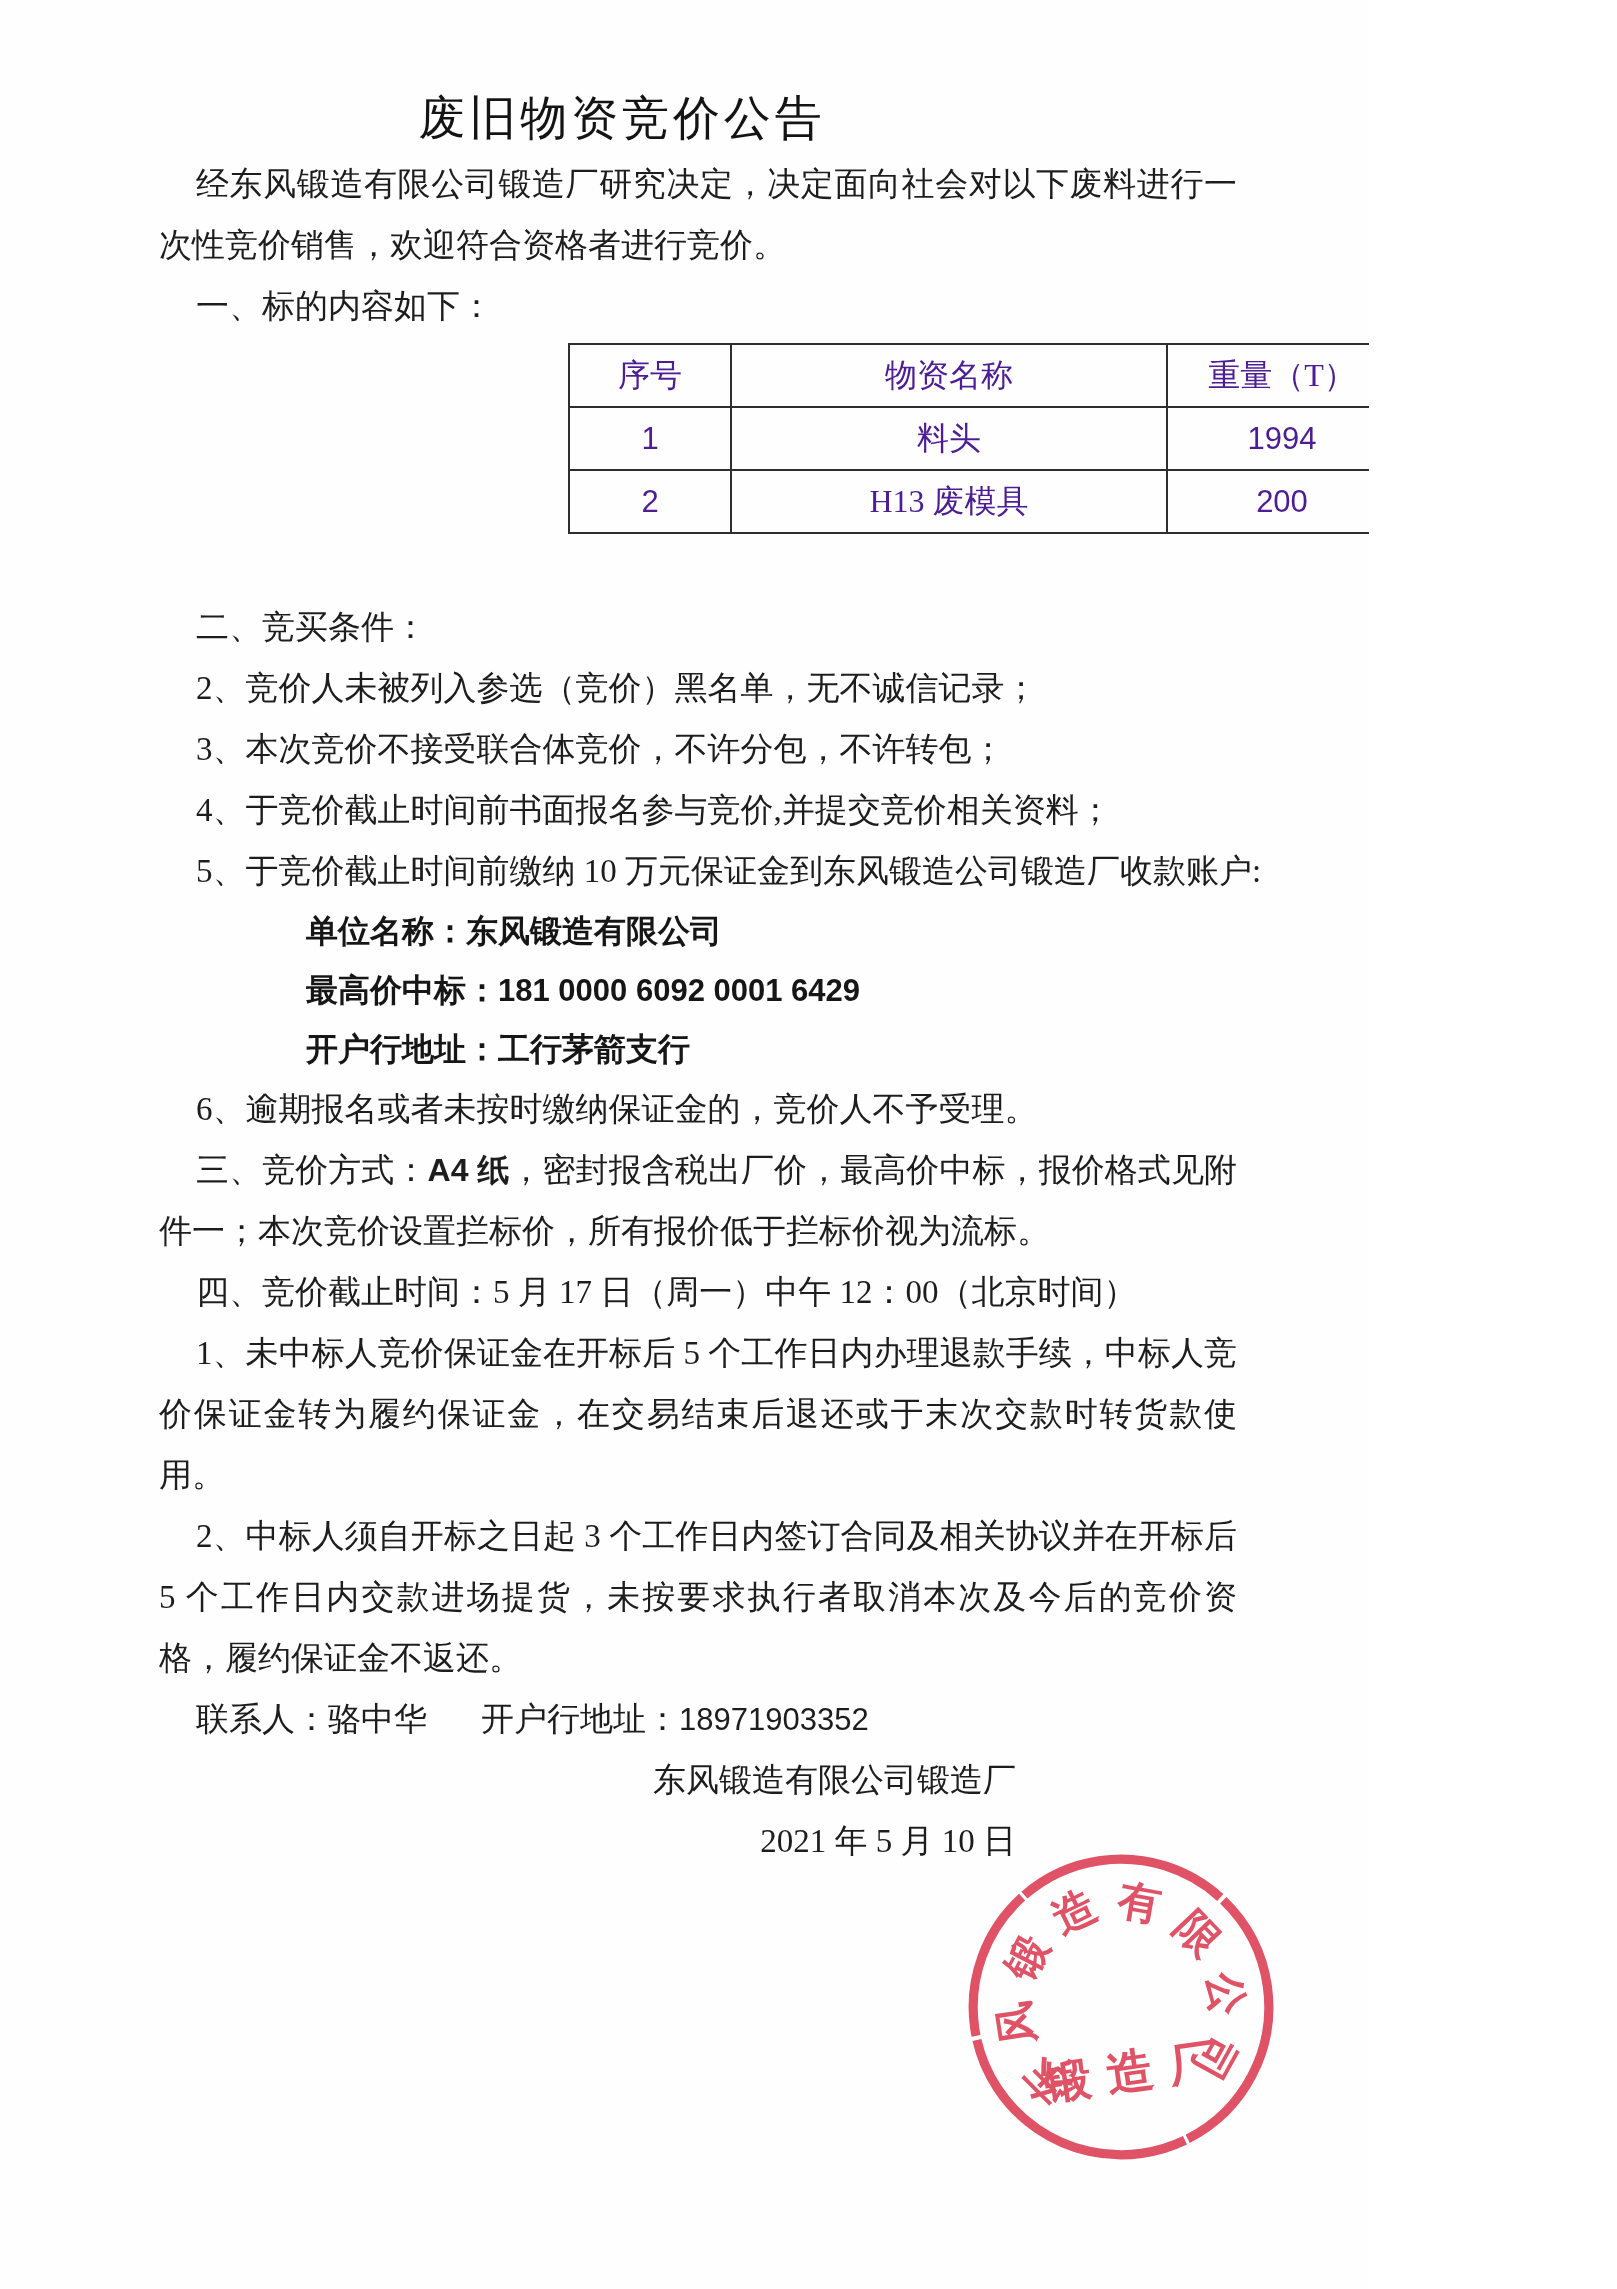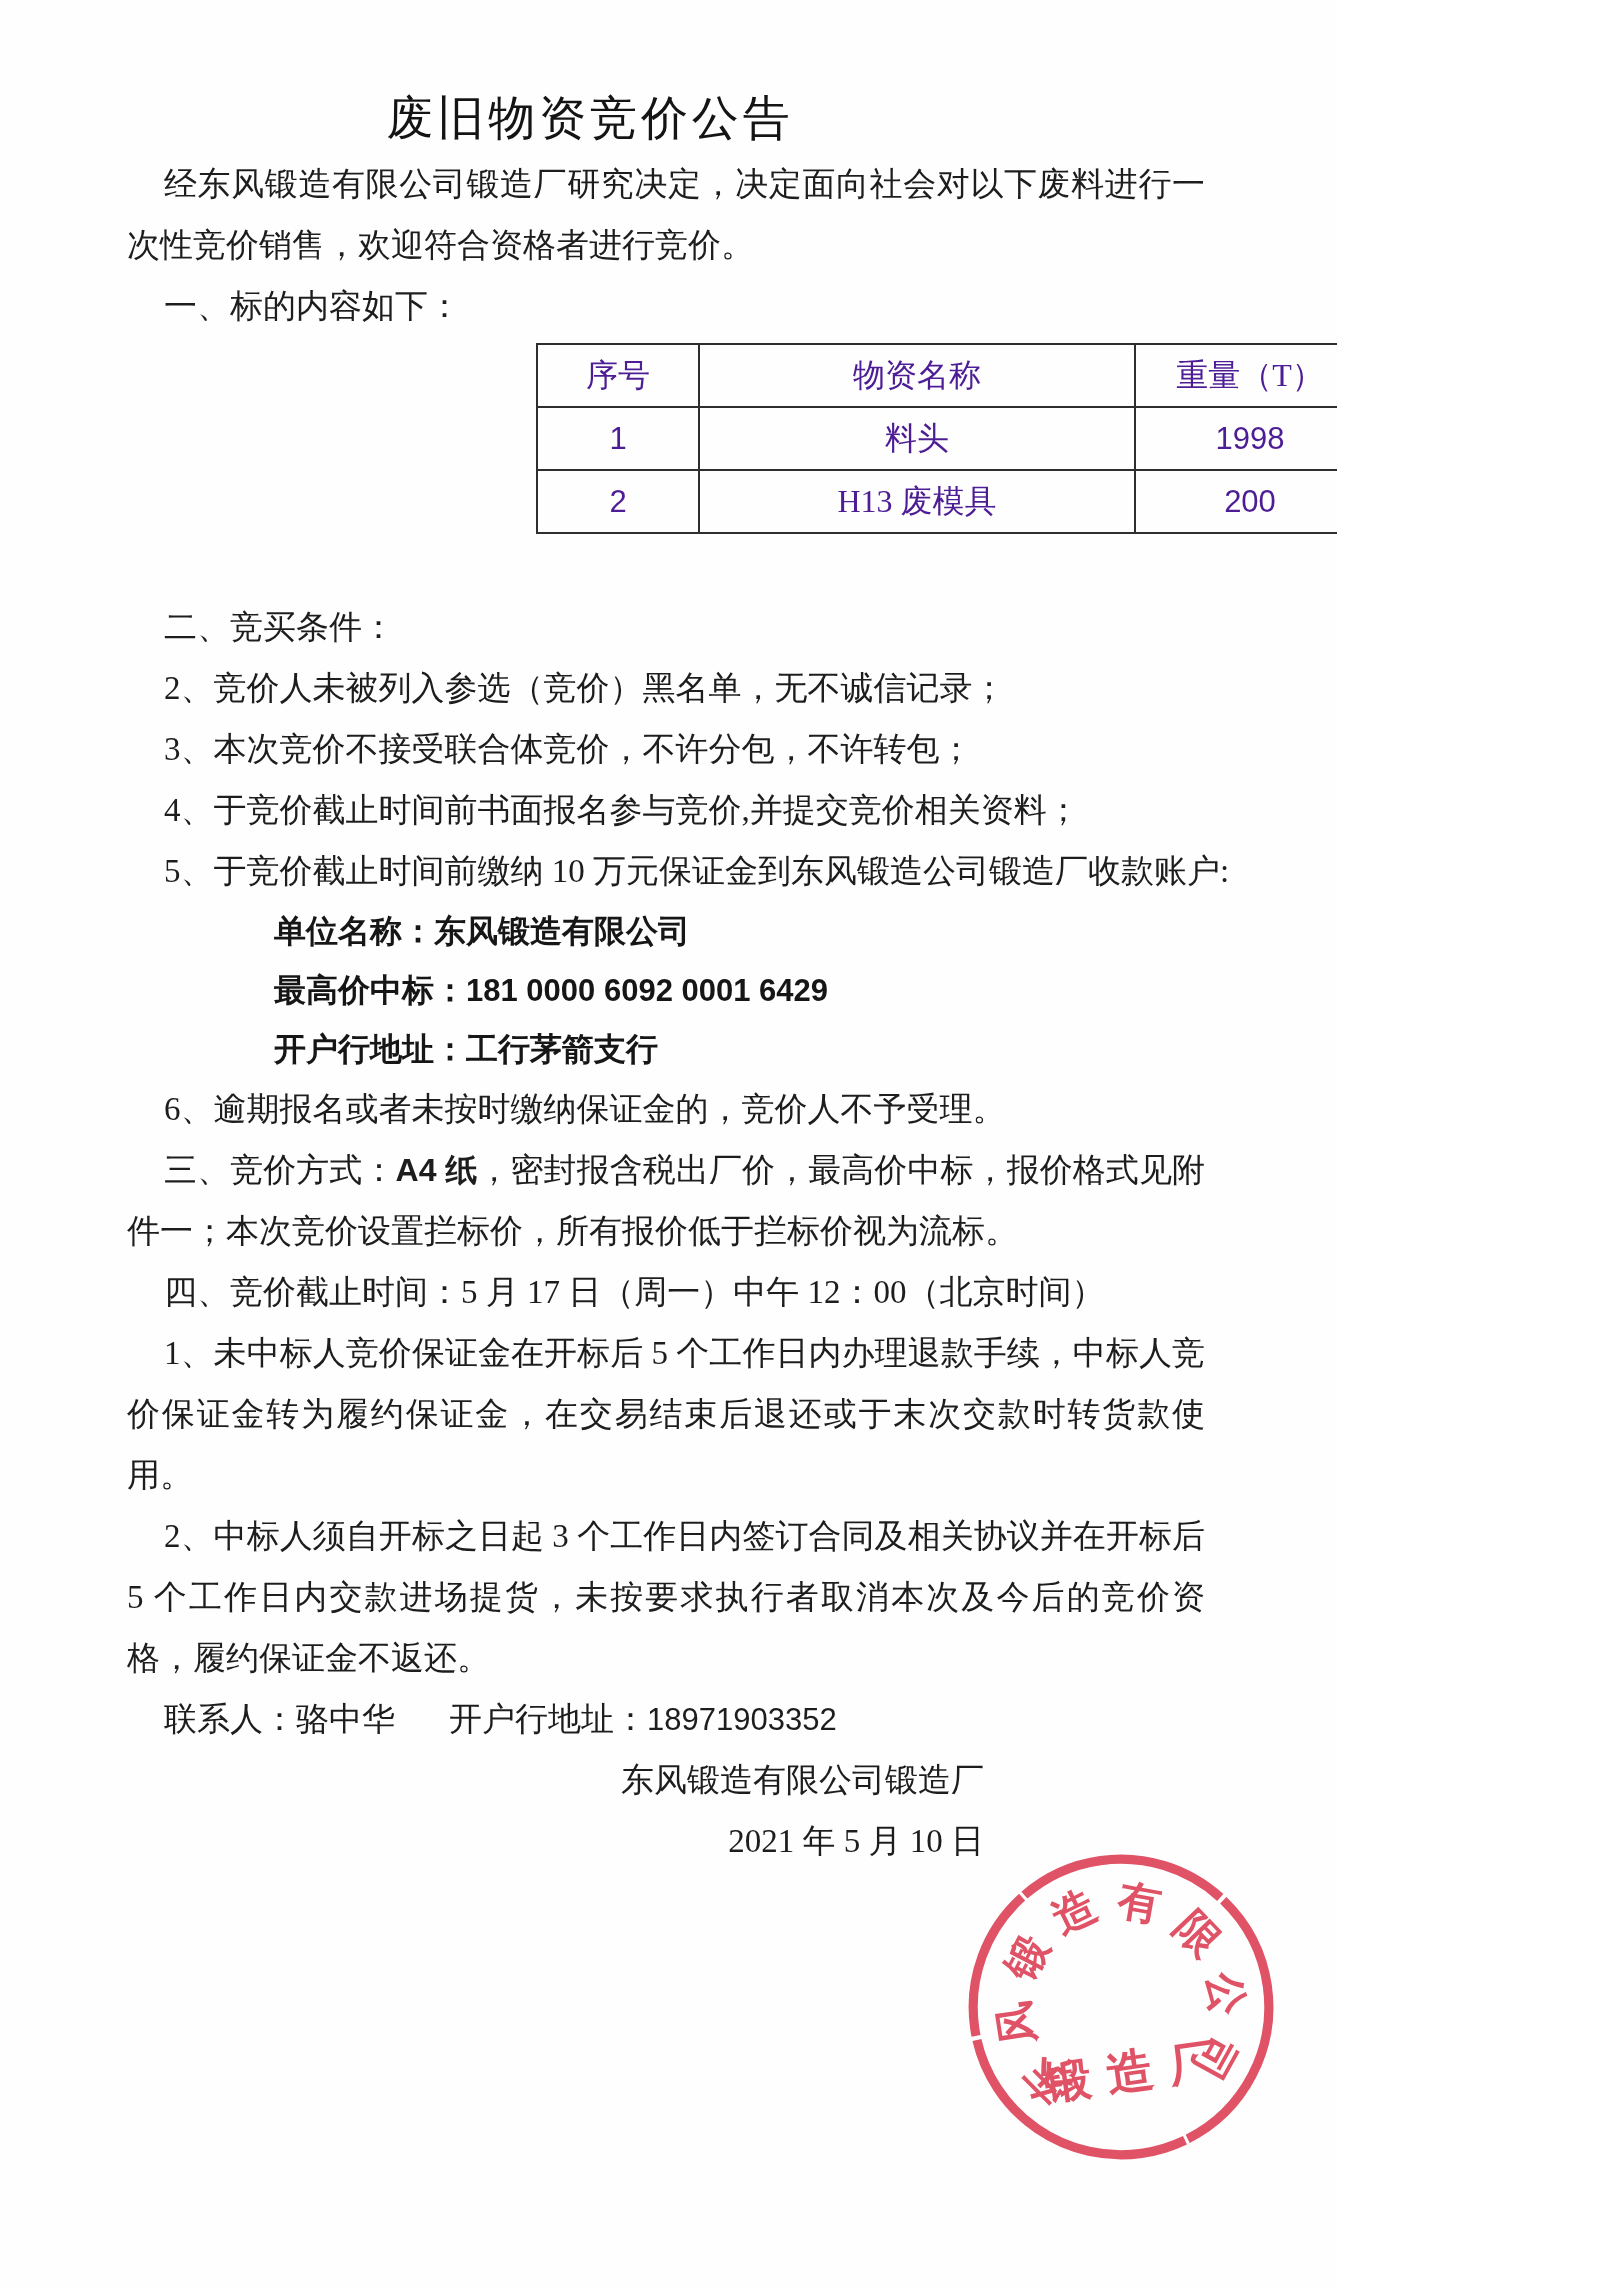--- a/index.html
+++ b/index.html
@@ -6,20 +6,21 @@
   .page {
     position: relative;
     width: 1337px;
     height: 2290px;
     background: #fefefe;
     overflow: hidden;
     font-family: "Liberation Serif", "DejaVu Serif", serif;
     color: #1d1d1d;
     font-size: 33px;
     line-height: 61px;
+    padding-left: 32px;
   }
   .content {
     position: relative;
     z-index: 1;
     padding: 0 132px 0 127px;
   }
   .doc-title {
     margin-top: 83px;
     height: 71px;
     line-height: 71px;
@@ -122,21 +123,21 @@
         </colgroup>
       <tbody>
           <tr>
         <th>序号</th>
         <th>物资名称</th>
         <th>重量（T）</th>
       </tr>
       <tr>
         <td class="num">1</td>
         <td class="name-cell">料头</td>
-        <td class="num">1998</td>
+        <td class="num">1994</td>
       </tr>
       <tr>
         <td class="num">2</td>
         <td class="name-cell">H13 废模具</td>
         <td class="num">200</td>
       </tr>
     </tbody>
       </table>
 
     <p class="line sec-two">二、竞买条件：</p>

